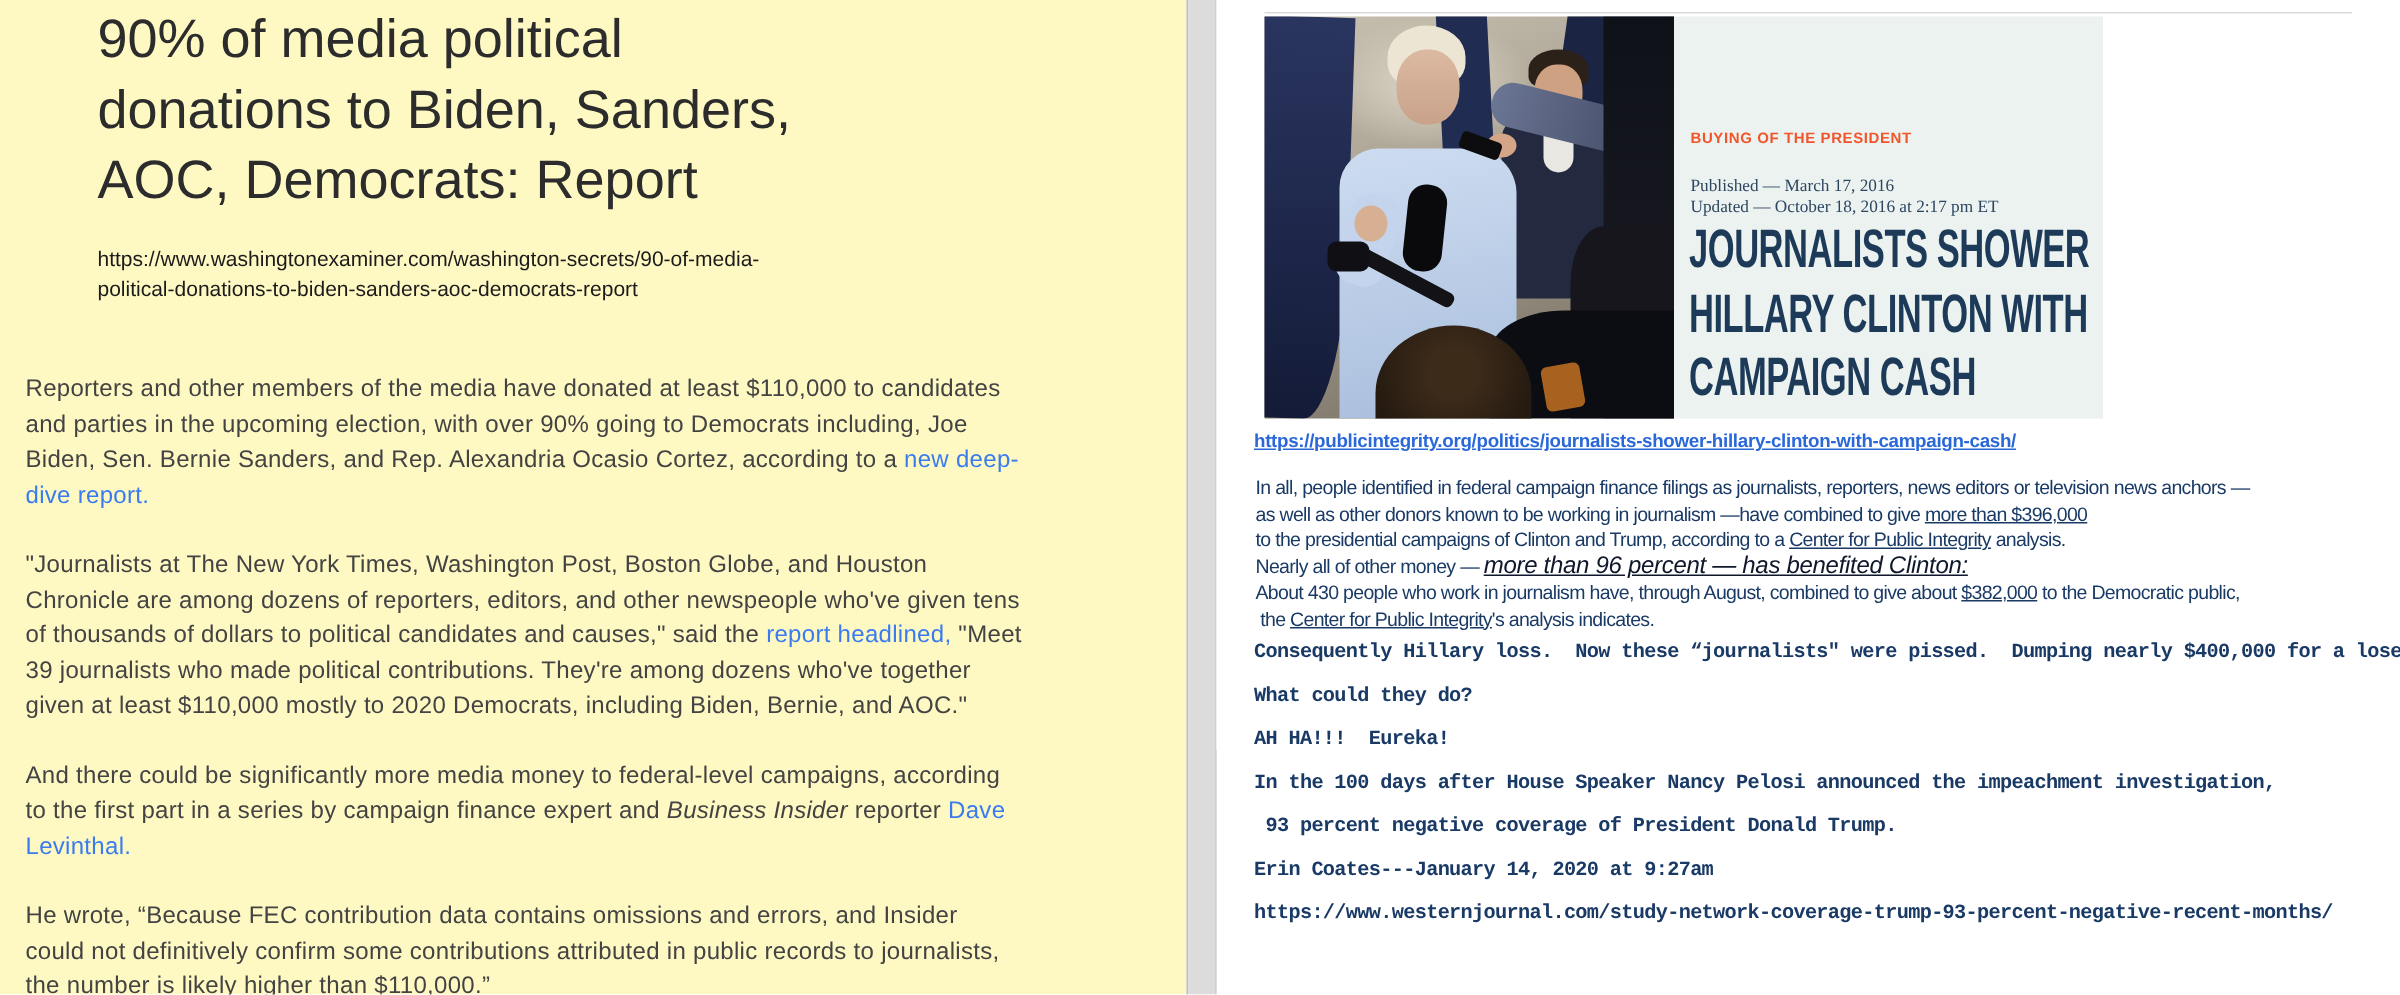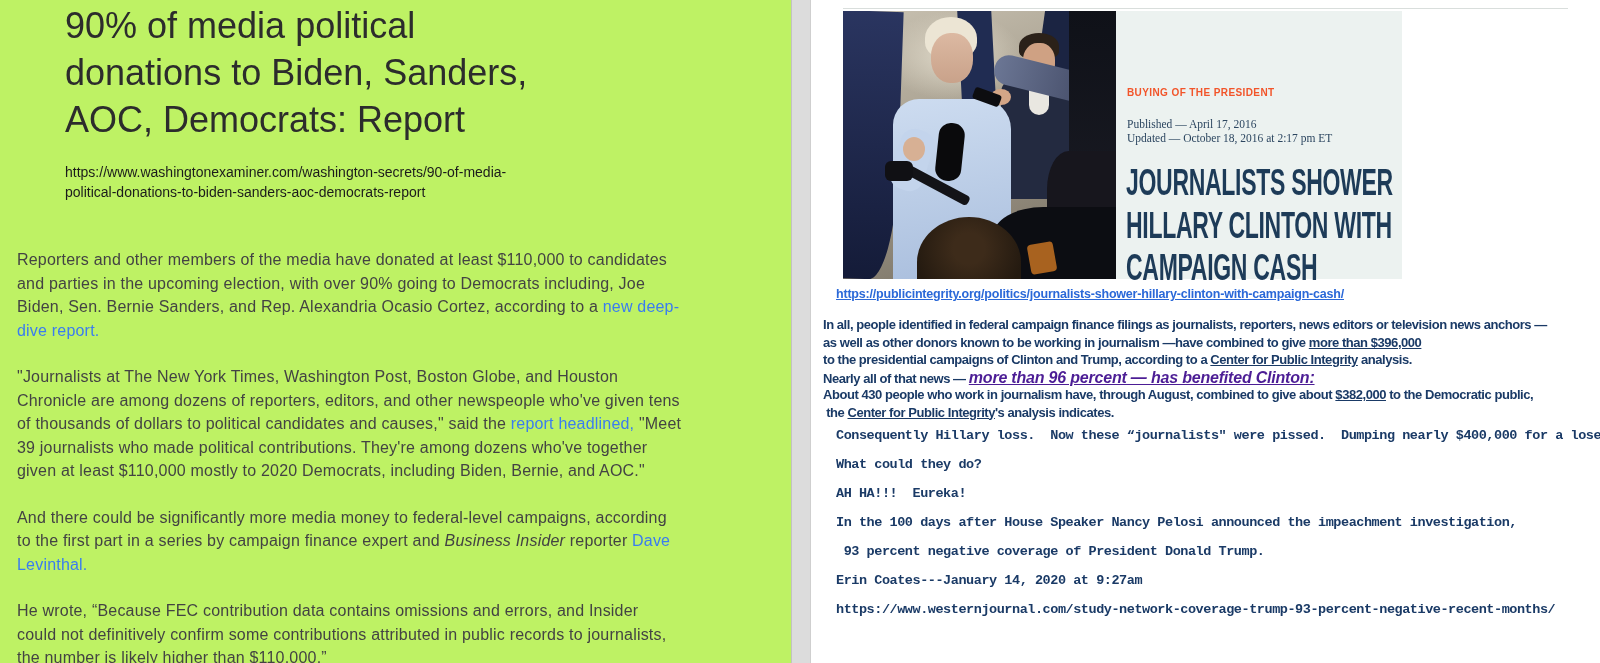--- a/index.html
+++ b/index.html
@@ -1,20 +1,20 @@
 <!DOCTYPE html>
 <html><head>
 <meta charset="utf-8">
 <style>
   html,body{margin:0;padding:0;}
   body{width:1600px;height:663px;position:relative;background:#ffffff;overflow:hidden;
        font-family:"Liberation Sans",sans-serif;}
 
   
-  .left-page{position:absolute;left:0;top:0;width:791px;height:663px;background:#bef264;}
+  .left-page{position:absolute;left:0;top:0;width:791px;height:663px;background:#fef9c3;}
   .wx-title{position:absolute;left:65px;top:2px;width:480px;font-size:36px;line-height:47px;
             font-weight:500;color:#2c2c2c;letter-spacing:0;}
   .wx-url{position:absolute;left:65px;top:163px;font-size:14px;line-height:19.5px;color:#1b1b1b;}
   .wx-body{position:absolute;left:17px;top:236px;width:665px;font-size:16px;line-height:23.5px;
            color:#434343;letter-spacing:0.2px;}
   .wx-body p{margin:12px 0 23px 0;}
   .seg-plain{}
   .seg-link{color:#3a7cf0;cursor:pointer;}
   .seg-italic{font-style:italic;}
 
@@ -60,32 +60,32 @@
                background:radial-gradient(circle at 50% 35%,#3d2b1a 20%,#241a10 70%);border-radius:50% 50% 0 0;}
   .bag-orange{left:186px;top:232px;width:26px;height:30px;background:#a8621f;border-radius:4px;transform:rotate(-10deg);}
 
   
   .panel{position:absolute;left:273px;top:2px;width:286px;height:268px;background:#ecf2f0;}
   .kicker{position:absolute;left:11px;top:76px;font-size:10px;font-weight:bold;letter-spacing:0.4px;color:#f2552a;}
   .pub-line{position:absolute;left:11px;top:106px;font-family:"Liberation Serif",serif;font-size:11.5px;
             line-height:14px;color:#2c4660;}
   .upd-line{position:absolute;left:11px;top:120px;font-family:"Liberation Serif",serif;font-size:11.5px;
             line-height:14px;color:#2c4660;}
-  .headline{position:absolute;left:10px;top:151px;}
+  .headline{position:absolute;left:10px;top:134px;}
   .headline .hl{font-size:36px;font-weight:bold;line-height:42.5px;color:#1d3b58;letter-spacing:-0.5px;
                 transform:scaleX(0.64);transform-origin:left top;white-space:nowrap;}
 
   
   .pi-link{position:absolute;left:25px;top:287px;font-size:12.5px;font-weight:bold;letter-spacing:-0.2px;
            color:#2a68d8;text-decoration:underline;white-space:pre;cursor:pointer;}
-  .excerpt{position:absolute;left:12px;top:316px;font-size:13px;font-weight:bold;letter-spacing:-0.45px;
+  .excerpt{position:absolute;left:26px;top:316px;font-size:13px;font-weight:normal;letter-spacing:-0.45px;
            color:#1a3a66;}
   .excerpt .line{height:17.5px;line-height:17.5px;white-space:pre;}
   .seg-underline{text-decoration:underline;}
-  .seg-red-em{color:#4c1d95;font-size:16px;font-style:italic;text-decoration:underline;letter-spacing:-0.2px;}
+  .seg-red-em{color:#0f172a;font-size:16px;font-style:italic;text-decoration:underline;letter-spacing:-0.2px;}
   .comments{position:absolute;left:25px;top:429px;font-size:13.5px;font-weight:bold;letter-spacing:-0.45px;
             color:#1a3a66;font-family:Liberation Mono, monospace;}
   .comments .line{line-height:14px;margin-bottom:15px;white-space:pre;}
   .comments .line.extra-gap{margin-top:8px;}
 </style>
 </head>
 <body>
 
 <div class="left-page">
   <div class="wx-title">90% of media political donations to Biden, Sanders, AOC, Democrats: Report</div>
@@ -126,35 +126,35 @@
       <div class="rep-right2"></div>
       <div class="mic-head"></div>
       <div class="mic2-wand"></div>
       <div class="mic2-head"></div>
       <div class="bottom-dark"></div>
       <div class="head-bottom"></div>
       <div class="bag-orange"></div>
     </div>
     <div class="panel">
       <div class="kicker">BUYING OF THE PRESIDENT</div>
-      <div class="pub-line">Published — April 17, 2016</div>
+      <div class="pub-line">Published — March 17, 2016</div>
       <div class="upd-line">Updated — October 18, 2016 at 2:17 pm ET</div>
       <div class="headline">
           <div class="hl">JOURNALISTS SHOWER</div>
           <div class="hl">HILLARY CLINTON WITH</div>
           <div class="hl">CAMPAIGN CASH</div>
         </div>
     </div>
   </div>
   <div class="pi-link">https://publicintegrity.org/politics/journalists-shower-hillary-clinton-with-campaign-cash/</div>
   <div class="excerpt">
       <div class="line"><span class="seg-plain">In all, people identified in federal campaign finance filings as journalists, reporters, news editors or television news anchors —</span></div>
       <div class="line"><span class="seg-plain">as well as other donors known to be working in journalism —have combined to give </span><span class="seg-underline">more than $396,000</span></div>
       <div class="line"><span class="seg-plain">to the presidential campaigns of Clinton and Trump, according to a </span><span class="seg-underline">Center for Public Integrity</span><span class="seg-plain"> analysis.</span></div>
-      <div class="line"><span class="seg-plain">Nearly all of that news — </span><span class="seg-red-em">more than 96 percent — has benefited Clinton:</span></div>
+      <div class="line"><span class="seg-plain">Nearly all of other money — </span><span class="seg-red-em">more than 96 percent — has benefited Clinton:</span></div>
       <div class="line"><span class="seg-plain">About 430 people who work in journalism have, through August, combined to give about </span><span class="seg-underline">$382,000</span><span class="seg-plain"> to the Democratic public,</span></div>
       <div class="line"><span class="seg-plain"> the </span><span class="seg-underline">Center for Public Integrity</span><span class="seg-plain">'s analysis indicates.</span></div>
     </div>
   <div class="comments">
       <div class="line">Consequently Hillary loss.  Now these “journalists" were pissed.  Dumping nearly $400,000 for a loser!</div>
       <div class="line extra-gap">What could they do?</div>
       <div class="line">AH HA!!!  Eureka!</div>
       <div class="line">In the 100 days after House Speaker Nancy Pelosi announced the impeachment investigation,</div>
       <div class="line"> 93 percent negative coverage of President Donald Trump.</div>
       <div class="line">Erin Coates---January 14, 2020 at 9:27am</div>

